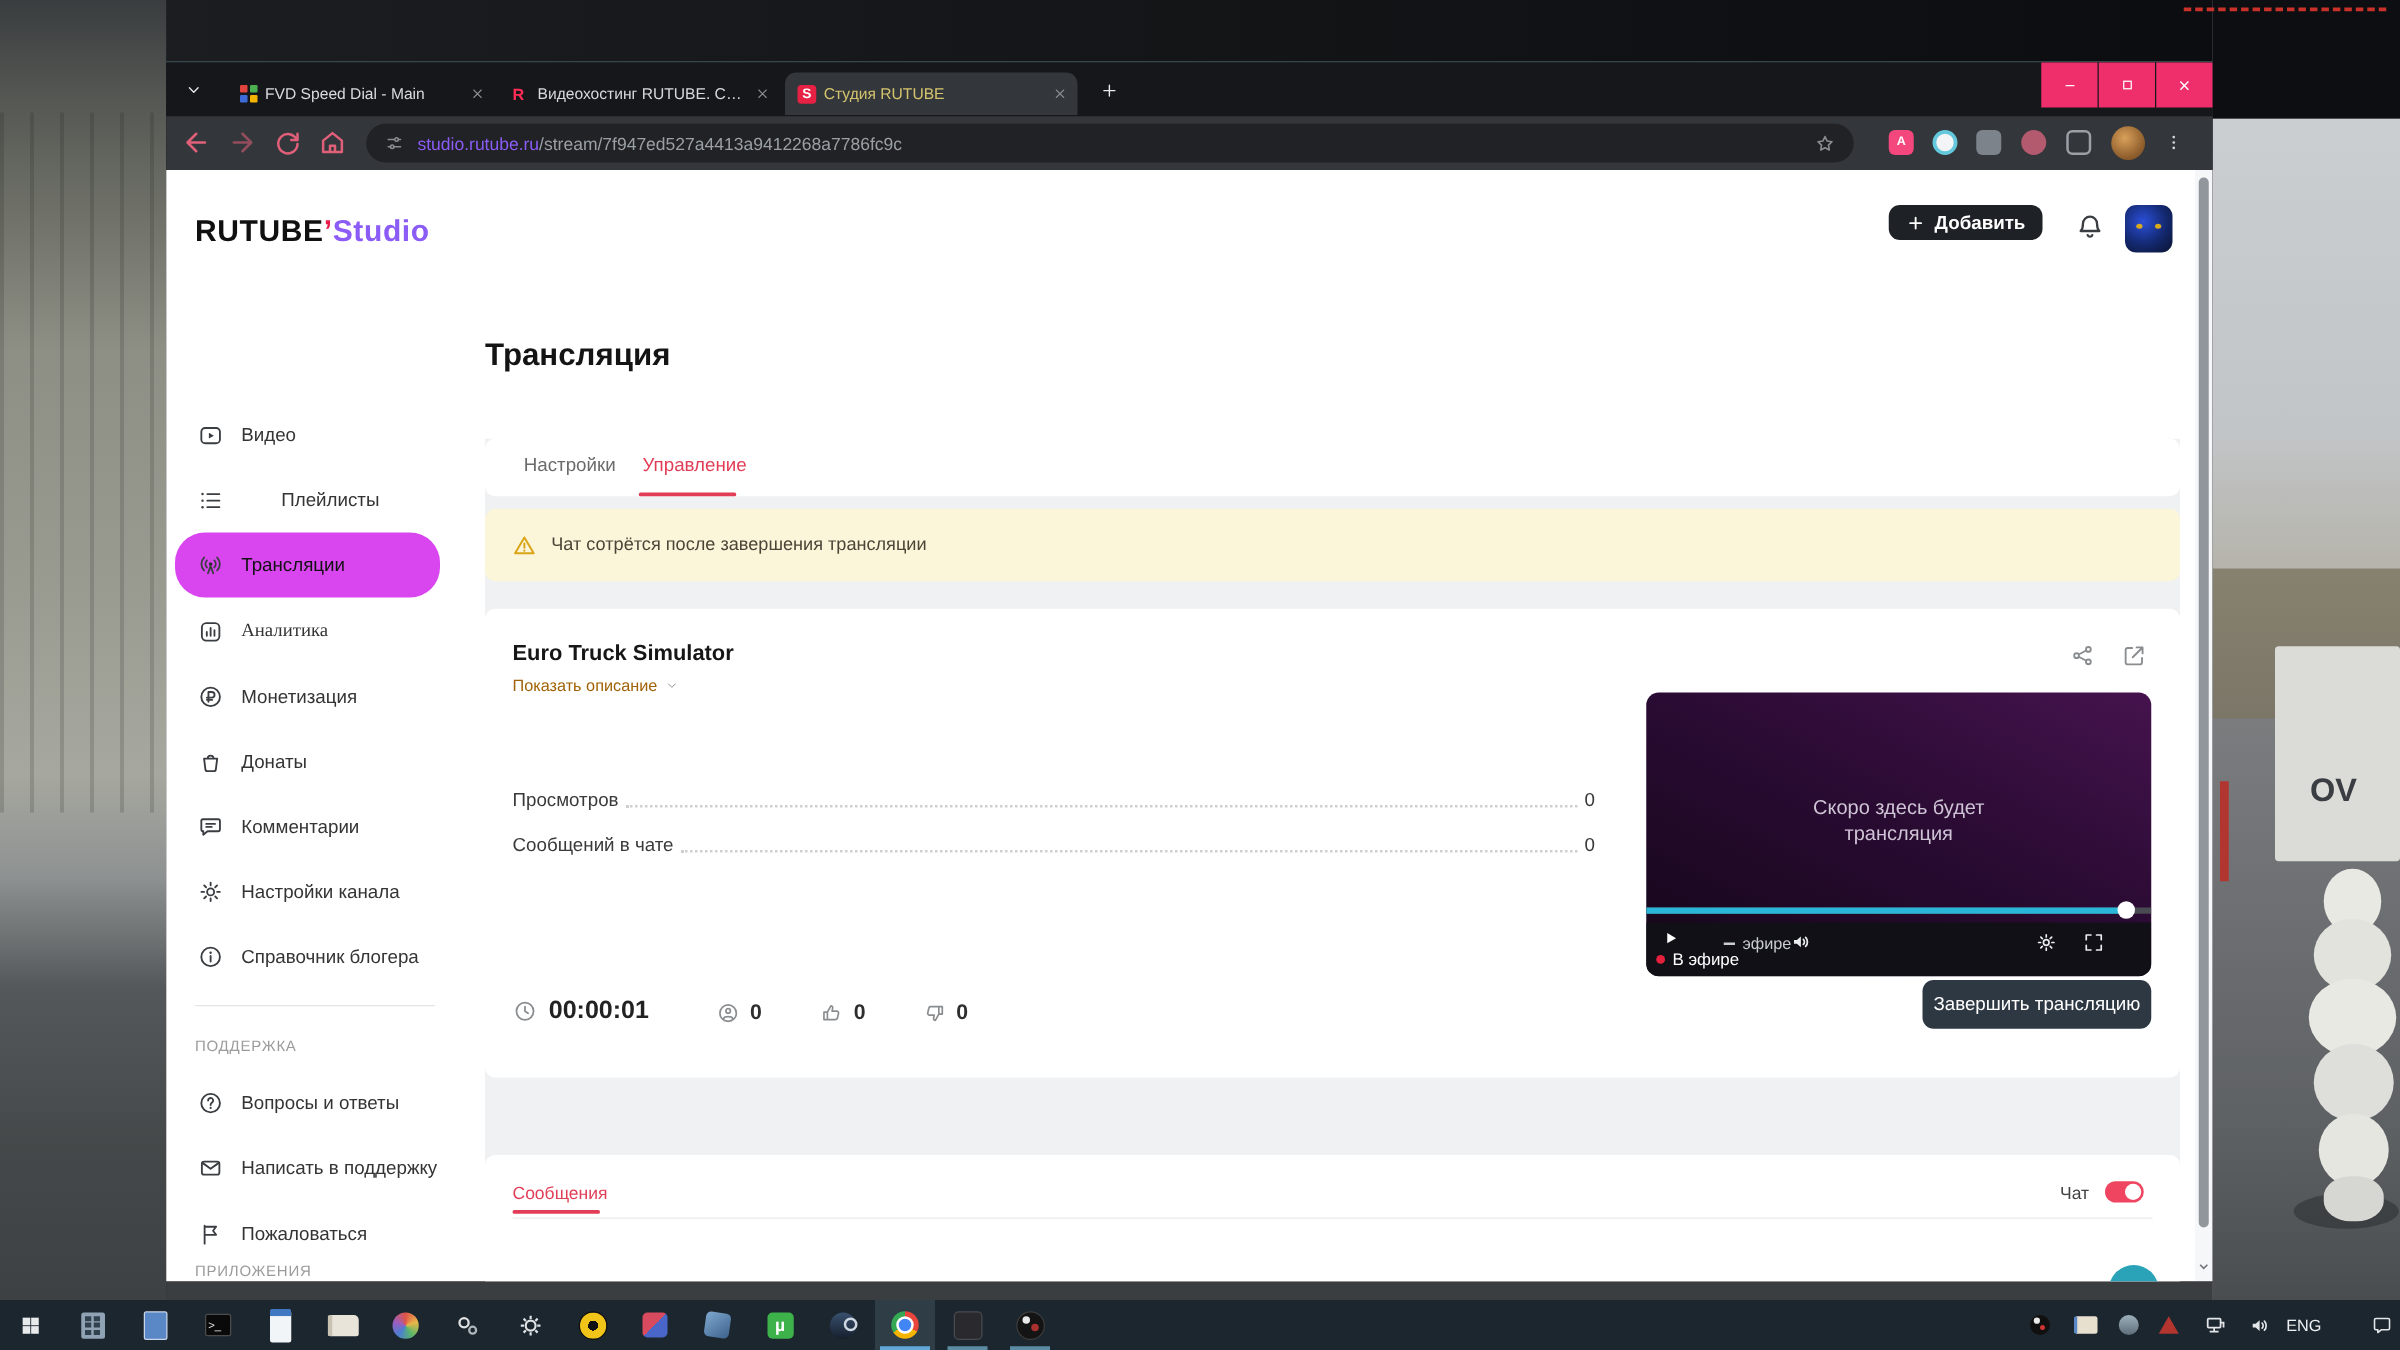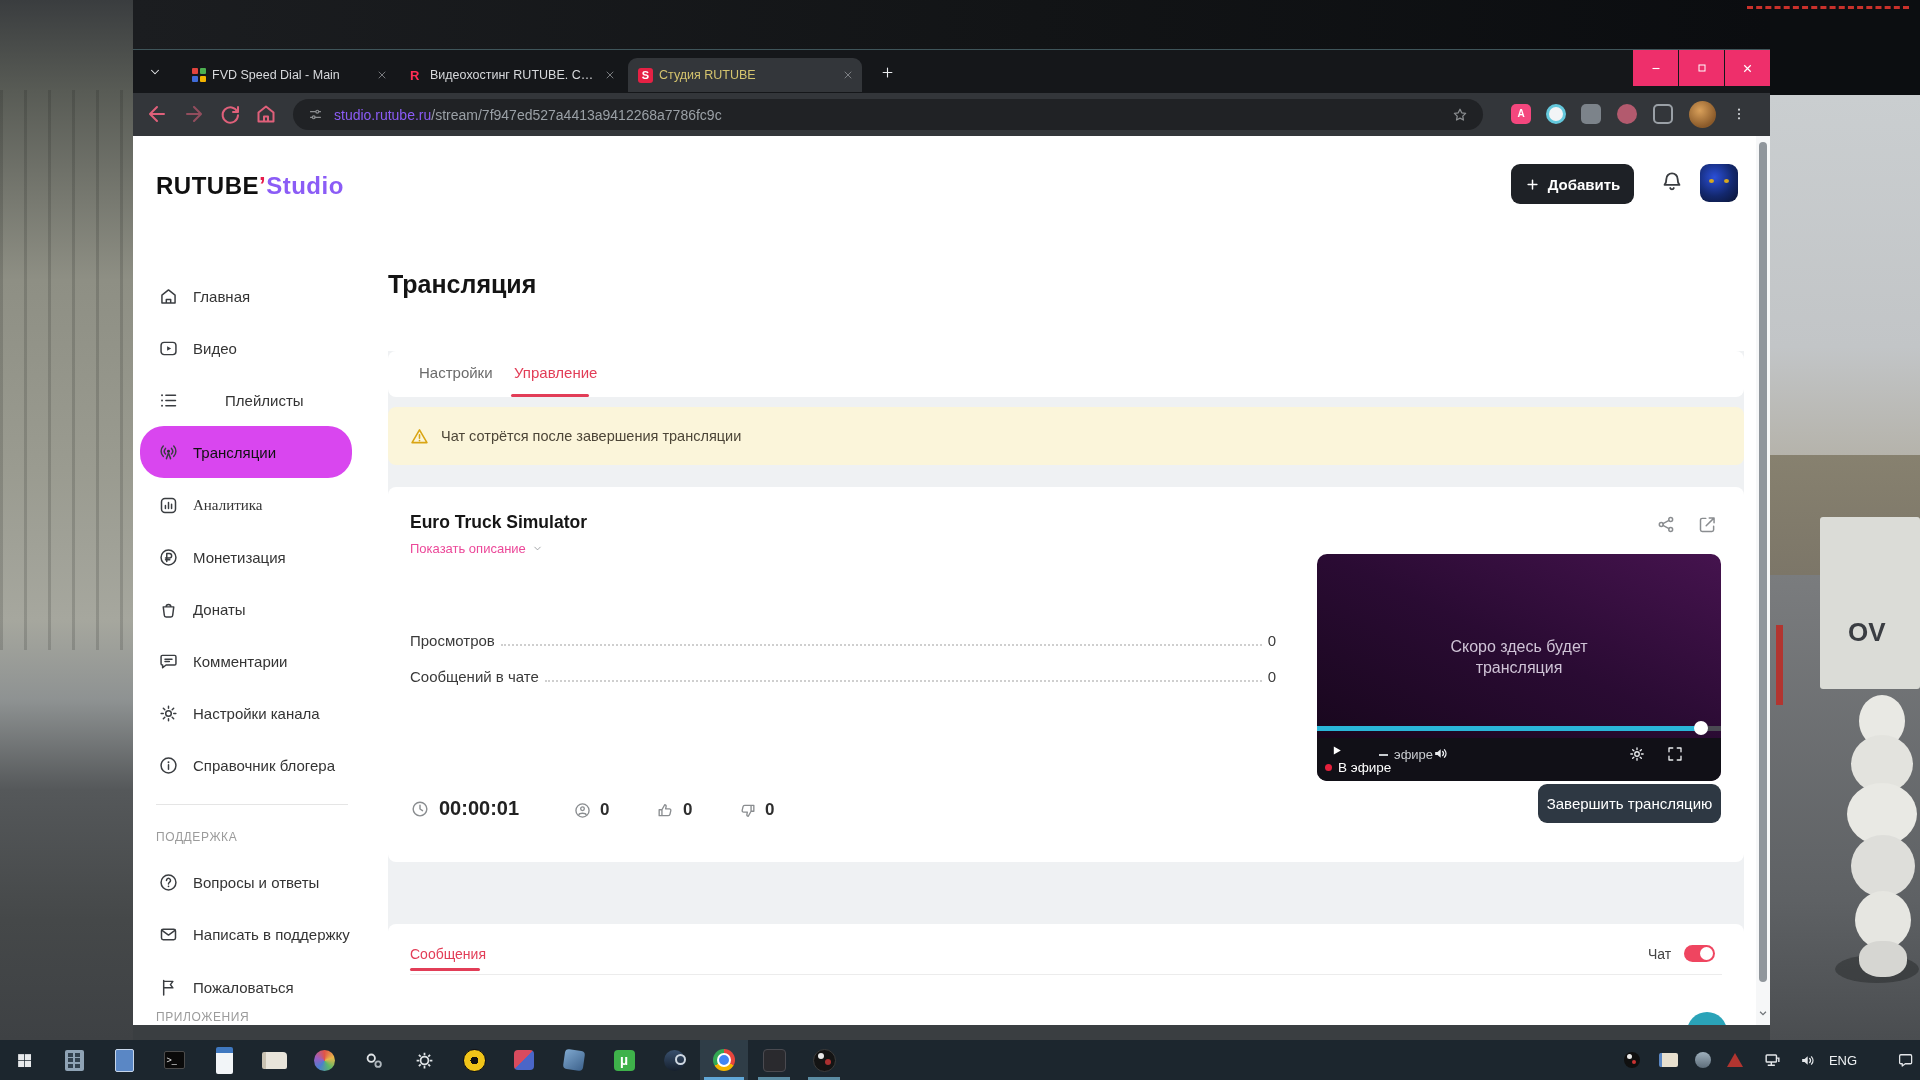--- a/index.html
+++ b/index.html
@@ -178,42 +178,36 @@
       </div>
     </div>
 
     <div class="abs" style="left:0;top:86px;width:1623px;height:889px;background:#fff;overflow:hidden;">
 
       <div class="abs" style="left:255px;top:215px;width:1356px;height:674px;background:#eff1f3;"></div>
 
       <div class="abs" style="left:23px;top:36px;font-size:24px;font-weight:800;letter-spacing:.5px;">
         <span style="color:#101010;">RUTUBE</span><span style="color:#e61b4b;">’</span><span style="color:#8b5cf6;">Studio</span>
       </div>
-      <div class="abs" style="left:1378px;top:28px;width:123px;height:40px;background:#1e2126;border-radius:9px;display:flex;align-items:center;justify-content:center;gap:8px;">
+      <div class="abs" style="left:1378px;top:28px;width:123px;height:28px;background:#1e2126;border-radius:9px;display:flex;align-items:center;justify-content:center;gap:8px;">
         <svg width="15" height="15" viewBox="0 0 24 24">
             <path d="M12 5v14M5 12h14" stroke="#fff" stroke-width="2.4" stroke-linecap="round" fill="none"></path>
           </svg>
         <span style="color:#fff;font-size:15px;font-weight:600;">Добавить</span>
       </div>
       <div class="abs" style="left:1526px;top:33px;">
         <svg width="26" height="26" viewBox="0 0 24 24">
             <path class="ic" d="M12 4a5.2 5.2 0 0 1 5.2 5.2c0 3.1.8 4.5 1.7 5.4H5.1c.9-.9 1.7-2.3 1.7-5.4A5.2 5.2 0 0 1 12 4zM10.3 17.6a1.8 1.8 0 0 0 3.4 0"></path>
           </svg>
       </div>
       <div class="abs" style="left:1567px;top:28px;width:38px;height:38px;border-radius:9px;background:radial-gradient(circle at 38% 35%,#2b4fd8 0%,#13286e 55%,#0a1330 100%);overflow:hidden;">
         <div class="abs" style="left:9px;top:15px;width:5px;height:4px;background:#d9a91e;border-radius:50%;"></div>
         <div class="abs" style="left:24px;top:15px;width:5px;height:4px;background:#d9a91e;border-radius:50%;"></div>
       </div>
 
-      <div class="side-item abs" style="left:7px;top:134px;">
-        <svg class="sic" viewBox="0 0 24 24">
-            <path class="ic" d="M4.5 10.5L12 4.5l7.5 6V19.5h-15zM9.5 19.5v-4.2h5v4.2"></path>
-          </svg>
-        <span class="slabel">Главная</span>
-      </div>
       <div class="side-item abs" style="left:7px;top:186px;">
         <svg class="sic" viewBox="0 0 24 24">
             <rect class="ic" x="3.5" y="5" width="17" height="14" rx="3.5"></rect>
             <path d="M10.4 9.4l4.6 2.6-4.6 2.6z" fill="#3a3d41"></path>
           </svg>
         <span class="slabel">Видео</span>
       </div>
       <div class="side-item abs" style="left:7px;top:238px;gap:32px;">
         <svg class="sic" viewBox="0 0 24 24">
             <path class="ic" d="M9 6h11M9 12h11M9 18h11"></path>
@@ -312,21 +306,21 @@
             <path d="M12 4.5L20.5 19H3.5z" fill="none" stroke="#d9a514" stroke-width="1.8" stroke-linejoin="round"></path>
             <path d="M12 10v4" stroke="#d9a514" stroke-width="1.8" stroke-linecap="round"></path>
             <circle cx="12" cy="16.6" r="1" fill="#d9a514"></circle>
           </svg>
         <span style="position:absolute;left:53px;top:21px;font-size:14.5px;color:#4c4537;">Чат сотрётся после завершения трансляции</span>
       </div>
 
       <div class="card" style="left:255px;top:351px;width:1356px;height:375px;">
         <div style="position:absolute;left:22px;top:25px;font-size:17.5px;font-weight:700;color:#161616;">Euro Truck Simulator</div>
         <div style="position:absolute;left:22px;top:54px;display:flex;align-items:center;gap:6px;">
-          <span style="font-size:13px;color:#ec4899;">Показать описание</span>
+          <span style="font-size:13px;color:#a16207;">Показать описание</span>
           <svg width="11" height="11" viewBox="0 0 24 24">
               <path class="icg" d="M6 9l6 6 6-6"></path>
             </svg>
         </div>
 
         <div style="position:absolute;left:1268px;top:27px;">
           <svg width="21" height="21" viewBox="0 0 24 24">
               <circle class="icg" cx="6" cy="12" r="2.2"></circle>
               <circle class="icg" cx="16.8" cy="6.3" r="2.2"></circle>
               <circle class="icg" cx="16.8" cy="17.7" r="2.2"></circle>

